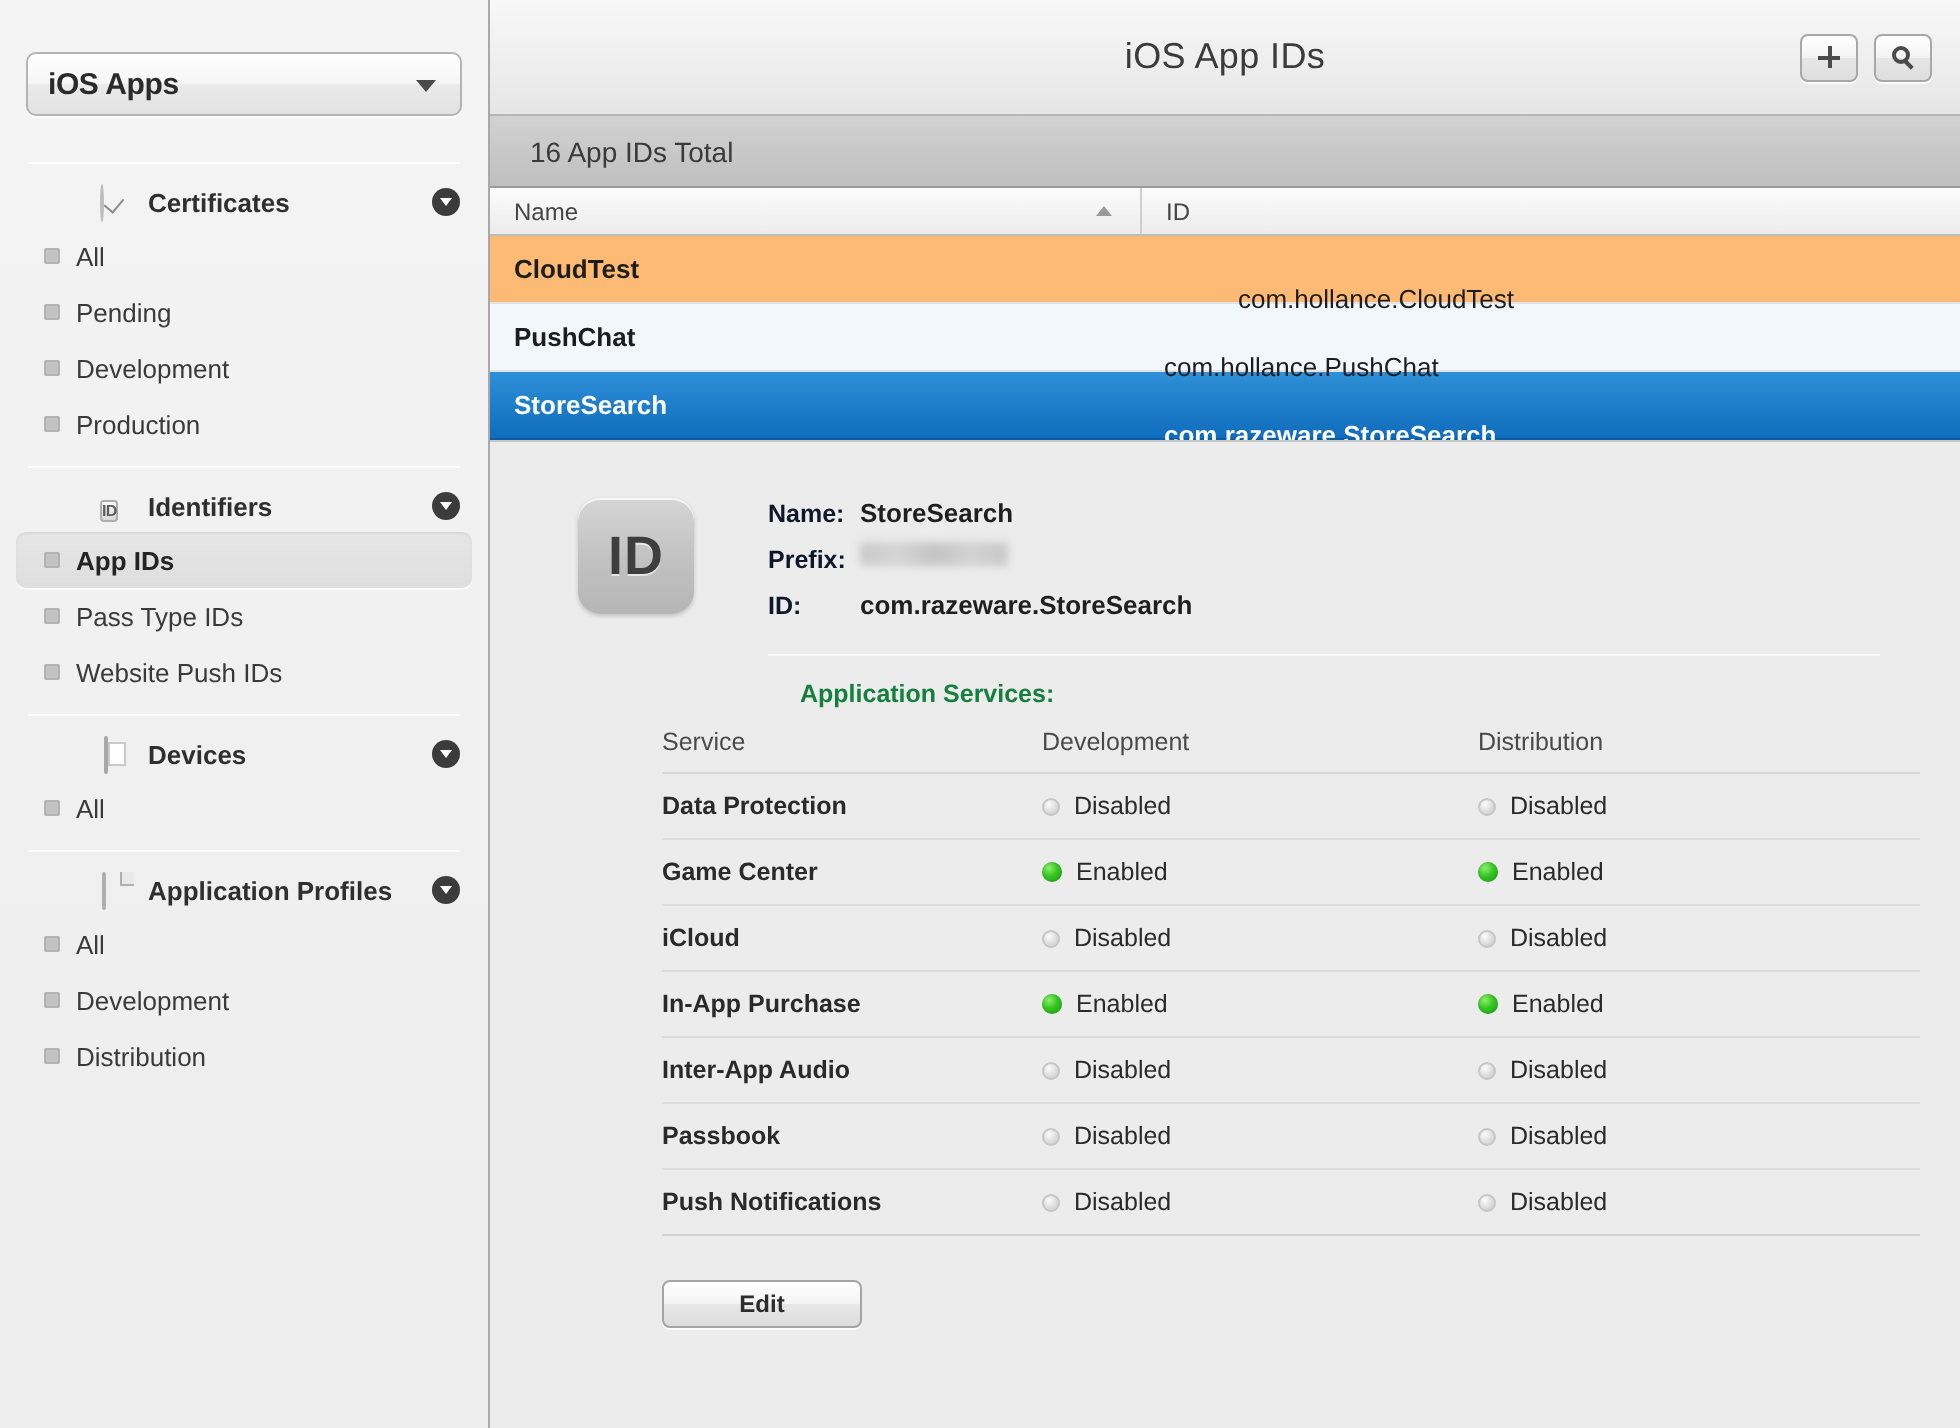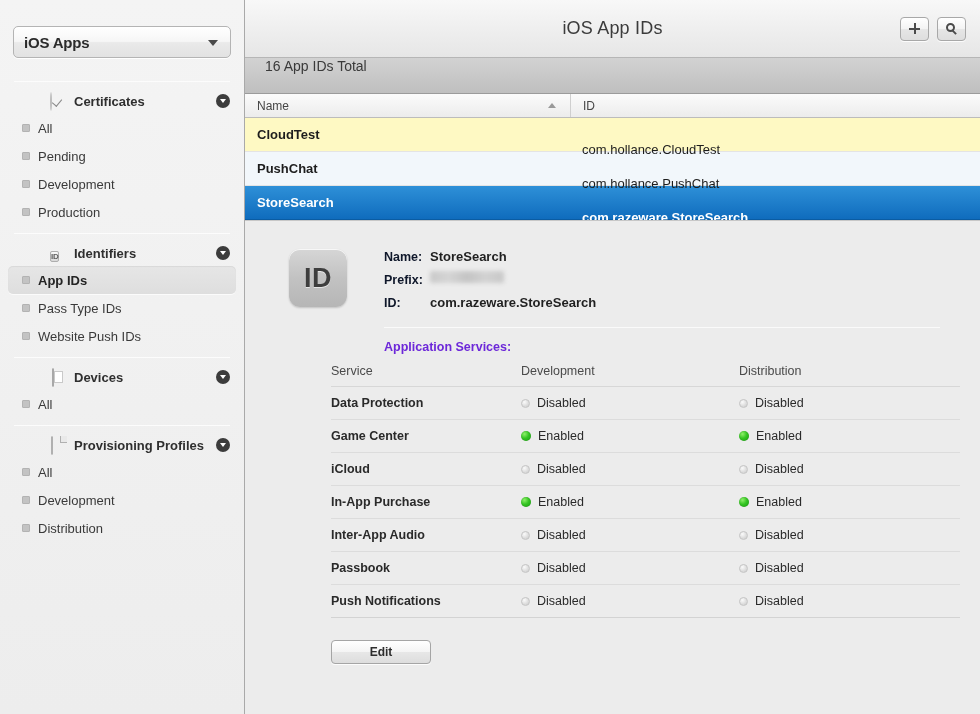--- a/index.html
+++ b/index.html
@@ -263,20 +263,21 @@
     background: #4b4b4b;
     transform: rotate(45deg);
   }
 
   .countbar {
     height: 36px;
     flex: 0 0 36px;
     background: linear-gradient(to bottom, #d2d2d2 0%, #bfbfbf 100%);
     border-bottom: 1px solid #9b9b9b;
     display: flex;
+    align-items: center;
     padding-left: 20px;
   }
   .countbar-text {
     font-size: 14px;
     color: #3a3a3a;
   }
 
   .table-head {
     height: 24px;
     flex: 0 0 24px;
@@ -303,21 +304,21 @@
   .rows { flex: 0 0 auto; }
   .row {
     height: 34px;
     display: flex;
     align-items: center;
     font-size: 13px;
     color: #1d1d1d;
     border-bottom: 1px solid #e4e4e4;
     cursor: default;
   }
-  .row.odd  { background: #fef9c3; }
+  .row.odd  { background: #fdba74; gap: 37px; }
   .row.even { background: #f2f7fb; }
   .row.selected {
     background: linear-gradient(to bottom, #2e90d8 0%, #0f6cbd 100%);
     border-bottom: 1px solid #0a5ca3;
     color: #ffffff;
   }
   .row .c-name { width: 325px; padding-left: 12px; font-weight: bold; }
   .row .c-id   { padding-left: 12px; flex: 1; margin-top: 30px; }
   .row.selected .c-id { font-weight: bold; }
 
@@ -384,22 +385,22 @@
   }
   .hrule {
     height: 1px;
     background: #d5d5d5;
     border-bottom: 1px solid #fafafa;
     margin: 9px 20px 0 0;
   }
   .app-services-label {
     font-size: 12.5px;
     font-weight: bold;
-    color: #6d28d9;
-    margin: 12px 0 10px 0;
+    color: #15803d;
+    margin: 12px 0 10px 16px;
   }
 
   .svc-table {
     margin: 0 20px 0 0;
     border-collapse: collapse;
     width: calc(100% - 20px);
   }
   .svc-table th {
     text-align: left;
     font-size: 12.5px;
@@ -525,21 +526,21 @@
         <div class="nav-item">
           <span class="bullet"></span>
           <span class="itext">All</span>
         </div>
       </div>
 
       <div class="nav-sep"></div>
       <div class="nav-group">
         <div class="nav-header">
           <span class="hicon"><span class="ico-profile"></span></span>
-          <span class="htext">Provisioning Profiles</span>
+          <span class="htext">Application Profiles</span>
           <span class="disclosure"></span>
         </div>
         <div class="nav-item">
           <span class="bullet"></span>
           <span class="itext">All</span>
         </div>
         <div class="nav-item">
           <span class="bullet"></span>
           <span class="itext">Development</span>
         </div>

